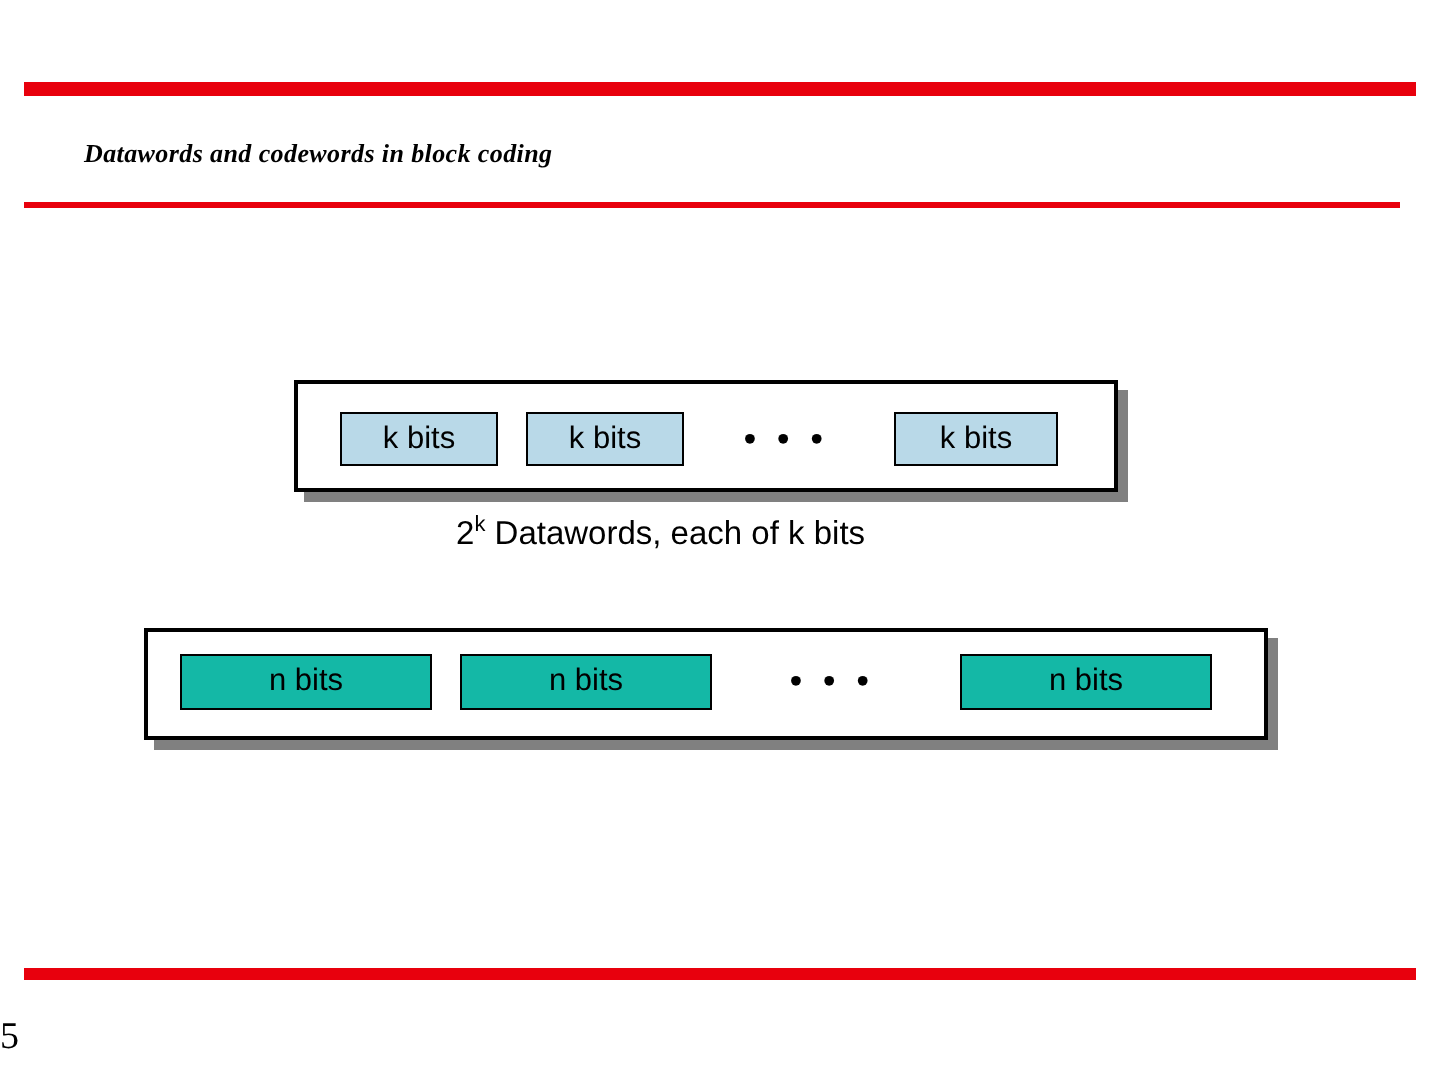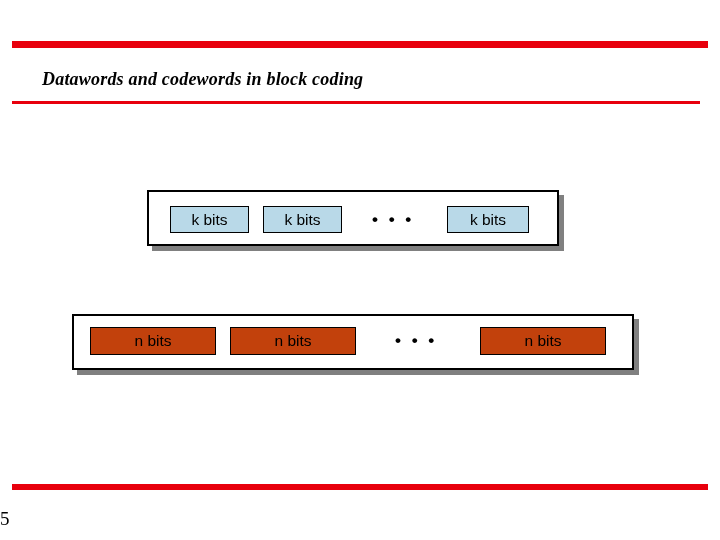--- a/index.html
+++ b/index.html
@@ -25,21 +25,21 @@
   #rule-bottom { left: 12px;  top: 484px; width: 696px; height: 6px; }
 
   
   #slide-title {
     position: absolute;
     left: 42px;
     top: 69px;
     font-family: "Liberation Serif", serif;
     font-weight: bold;
     font-style: italic;
-    font-size: 18px;
+    font-size: 13px;
     color: #000000;
     letter-spacing: 0.2px;
     white-space: nowrap;
   }
 
   
   #page-number {
     position: absolute;
     left: 0px;
     top: 508px;
@@ -74,21 +74,21 @@
     border: 1.5px solid #000000;
     box-sizing: border-box;
     display: flex;
     align-items: center;
     justify-content: center;
     font-family: "Liberation Sans", sans-serif;
     font-size: 15.5px;
     color: #000000;
   }
   .cell.blue   { background: #b9d9e8; }
-  .cell.yellow { background: #c2410c; }
+  .cell.yellow { background: #14b8a6; }
 
   
   #dw-cell-0 { left: 170px; top: 206px; width: 79px;  height: 27px; }
   #dw-cell-1 { left: 263px; top: 206px; width: 79px;  height: 27px; }
   #dw-cell-2 { left: 447px; top: 206px; width: 82px;  height: 27px; }
 
   
   #cw-cell-0 { left: 90px;  top: 327px; width: 126px; height: 28px; }
   #cw-cell-1 { left: 230px; top: 327px; width: 126px; height: 28px; }
   #cw-cell-2 { left: 480px; top: 327px; width: 126px; height: 28px; }
@@ -136,20 +136,21 @@
 
 <div id="diagram">
 
   <div class="band" id="band-datawords"></div>
 
   <div class="cell blue" id="dw-cell-0">k bits</div>
   <div class="cell blue" id="dw-cell-1">k bits</div>
   <div class="ellipsis" id="dw-ellipsis">• • •</div>
   <div class="cell blue" id="dw-cell-2">k bits</div>
 
+  <div class="caption" id="caption-datawords"><span>2</span><sup>k</sup><span> Datawords, each of k bits</span></div>
 
   <div class="band" id="band-codewords"></div>
 
   <div class="cell yellow" id="cw-cell-0">n bits</div>
   <div class="cell yellow" id="cw-cell-1">n bits</div>
   <div class="ellipsis" id="cw-ellipsis">• • •</div>
   <div class="cell yellow" id="cw-cell-2">n bits</div>
 
 
 </div>

